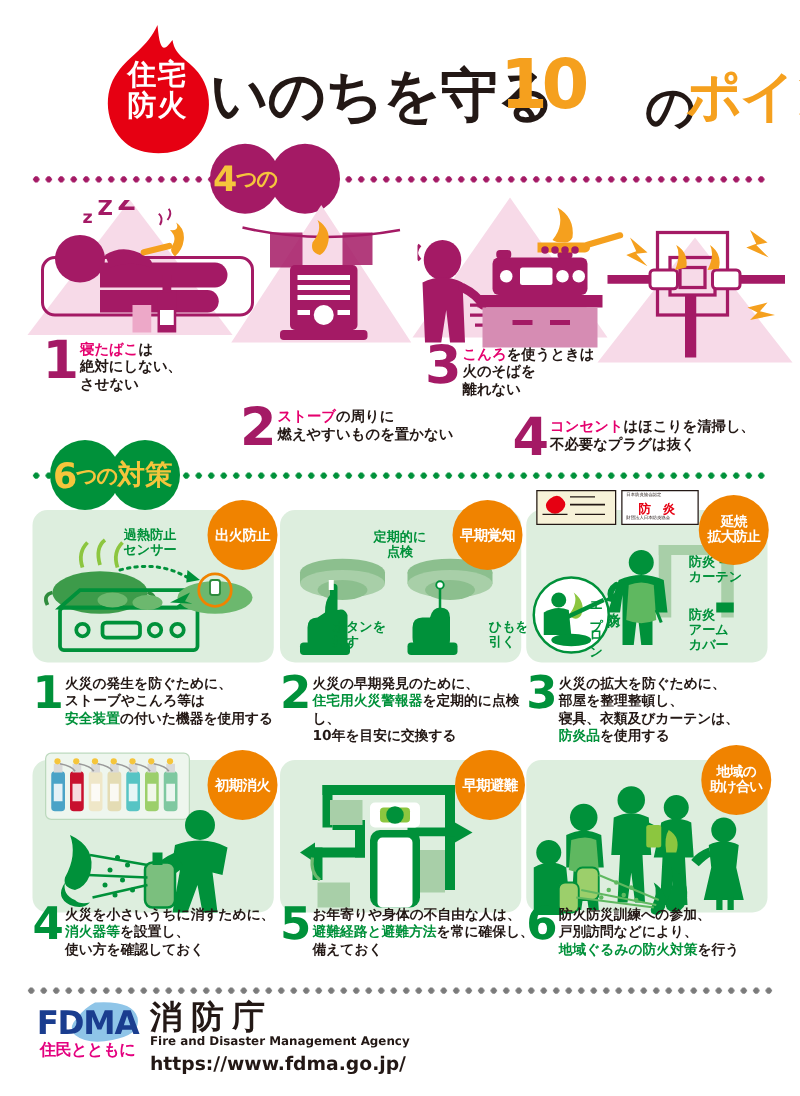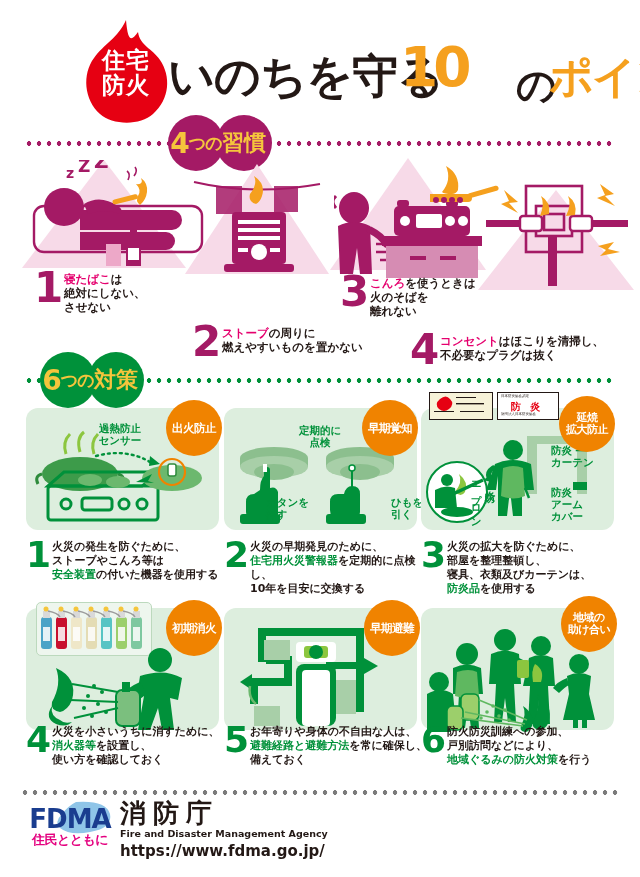--- a/index.html
+++ b/index.html
@@ -175,21 +175,20 @@
 
   <div class="dots magenta" style="left:24px;top:141px;width:592px;"></div>
 
   <div class="secbadge badge-habit" style="left:168px;top:115px;width:104px;">
     <div class="c1"></div>
     <div class="c2"></div>
     <div class="t1">
       <b>4</b>
         <span>つの</span>
     </div>
-    <div class="t2">習慣</div>
   </div>
 
   <div class="habits">
 
     <div class="tri" style="left:22px;top:10px;border-width:0 82px 108px 82px;"></div>
     <div class="tri" style="left:185px;top:14px;border-width:0 72px 110px 72px;"></div>
     <div class="tri" style="left:330px;top:8px;border-width:0 78px 112px 78px;"></div>
     <div class="tri" style="left:478px;top:40px;border-width:0 78px 100px 78px;"></div>
 
     <svg class="habit-art" style="left:28px;top:10px;" width="185" height="115" viewBox="0 0 185 115">

